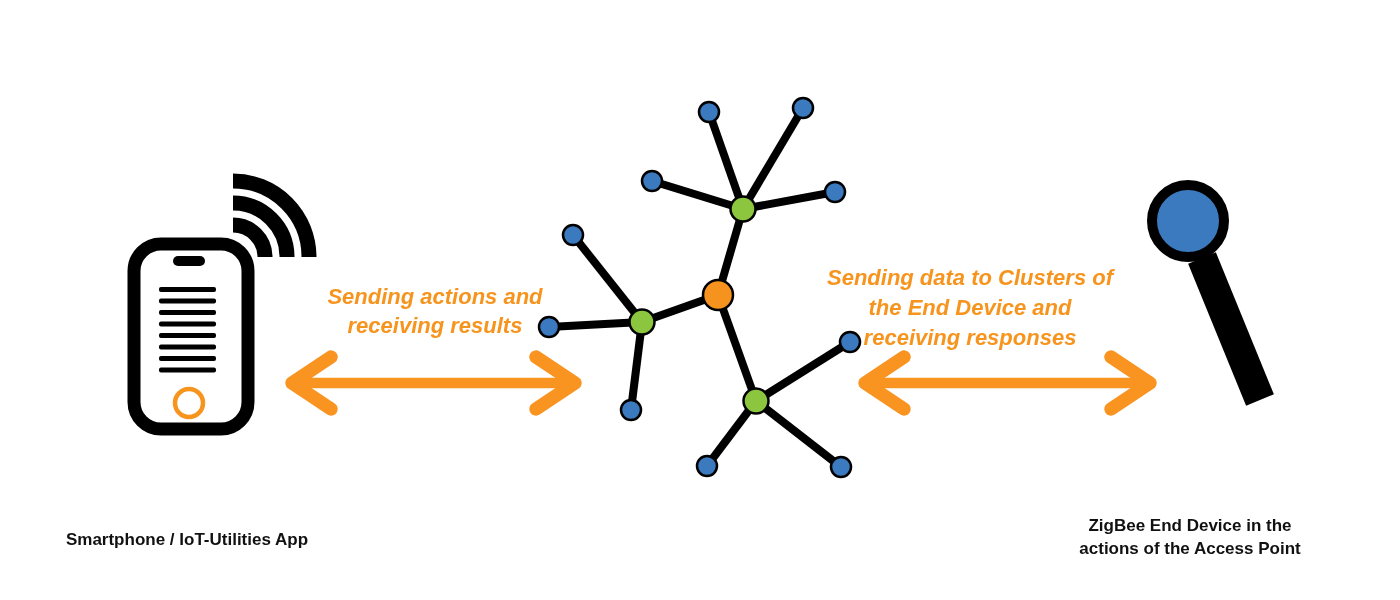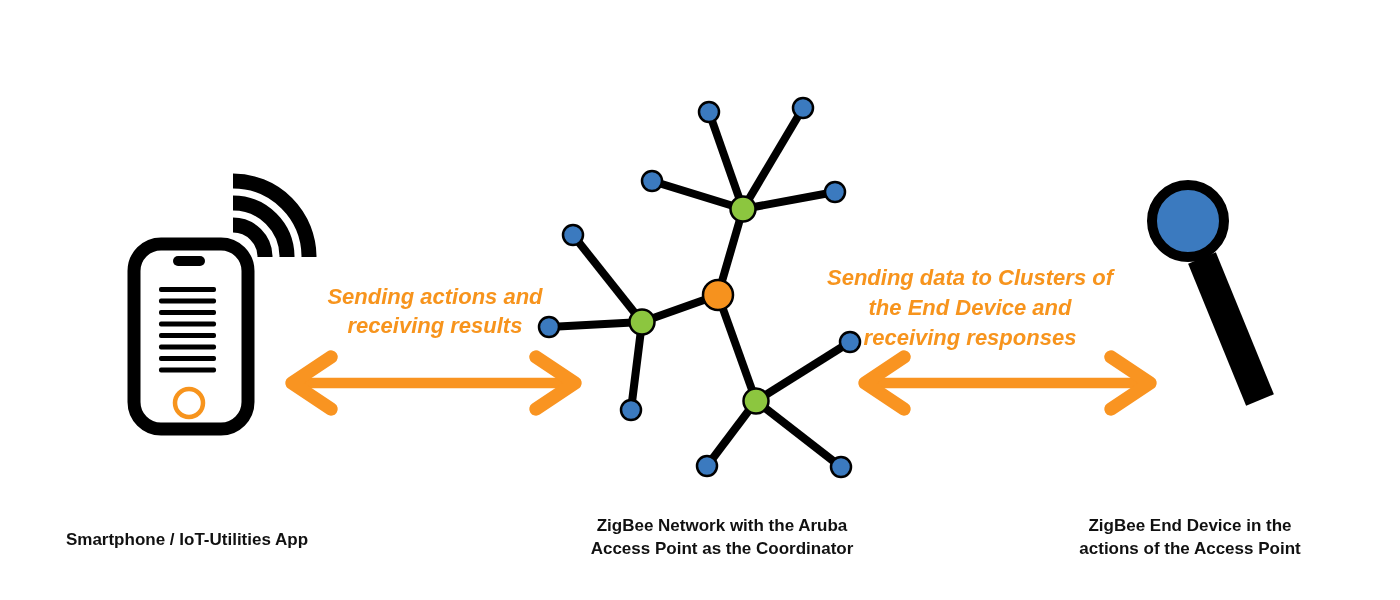--- a/index.html
+++ b/index.html
@@ -99,18 +99,16 @@
 
   <div class="link-label" style="left:275px;top:282px;width:320px;">Sending actions and
 receiving results</div>
 
   <div class="link-label" style="left:810px;top:263px;width:320px;line-height:30px;">Sending data to Clusters of
 the End Device and
 receiving responses</div>
 
   <div class="caption" style="left:37px;top:528px;width:300px;">Smartphone / IoT-Utilities App</div>
 
-  <div class="caption" style="left:572px;top:514px;width:300px;">ZigBee Network with the Aruba
-Access Point as the Coordinator</div>
 
   <div class="caption" style="left:1040px;top:514px;width:300px;">ZigBee End Device in the
 actions of the Access Point</div>
 </div>
 
 </body></html>

